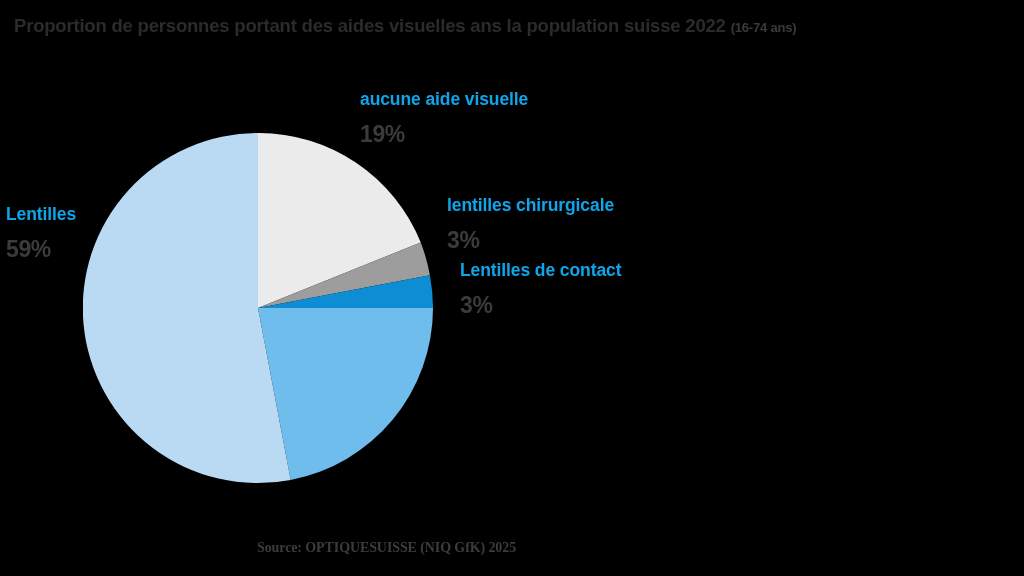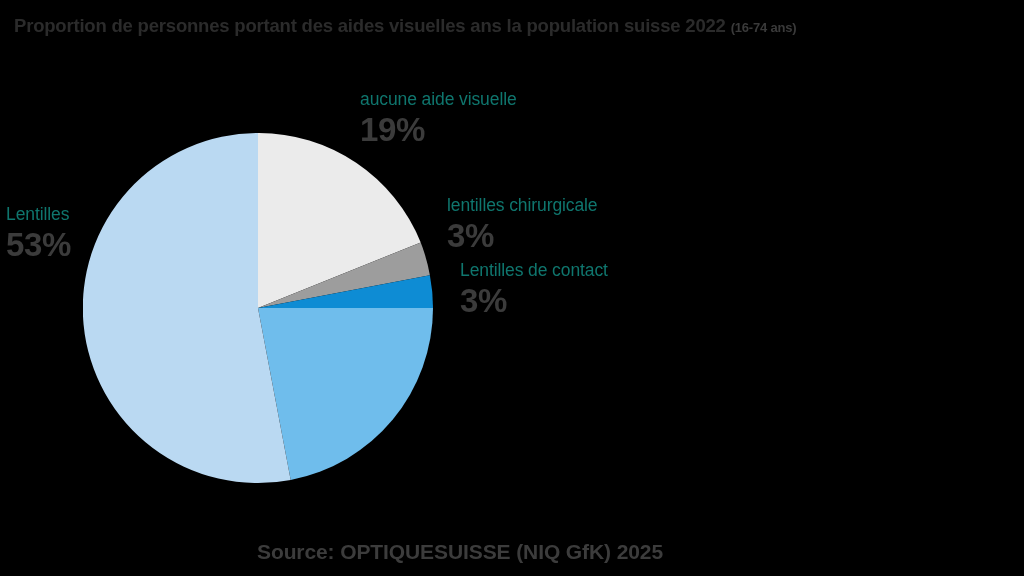--- a/index.html
+++ b/index.html
@@ -47,49 +47,50 @@
   #pie-svg { display: block; width: 350px; height: 350px; }
 
   
   .label-block {
     position: absolute;
     line-height: 1.12;
     color: #444444;
   }
   .label-name {
     font-size: 17.5px;
-    font-weight: normal;
-    color: #0f766e;
+    font-weight: bold;
+    color: #0ea5e9;
     letter-spacing: -0.1px;
     white-space: nowrap;
   }
   .label-value {
-    font-size: 33px;
+    font-size: 23px;
     font-weight: bold;
     color: #3b3b3b;
     letter-spacing: -0.4px;
-    margin-top: 2px;
+    margin-top: 12px;
   }
 
   #label-aucune       { left: 360px; top: 90px;  }
   #label-correction   { left: 447px; top: 196px; }
   #label-lentilles    { left: 460px; top: 261px; }
   #label-lunettes-lentilles { left: 404px; top: 417px; }
   #label-lunettes     { left: 6px;   top: 205px; }
 
   
   #source-note {
     position: absolute;
     left: 257px;
     top: 540px;
-    font-size: 21px;
+    font-size: 14px;
     font-weight: bold;
     color: #3c3c3c;
     letter-spacing: -0.1px;
     white-space: nowrap;
+    font-family: Liberation Serif, serif;
   }
 </style>
 </head>
 <body>
 
 <div id="page">
 
   <div id="chart-title">
     <span>Proportion de personnes portant des aides visuelles ans la population suisse 2022</span>
     <span class="subtitle">(16-74 ans)</span>
@@ -121,18 +122,18 @@
   </div>
 
   <div class="label-block" id="label-lentilles">
     <div class="label-name">Lentilles de contact</div>
     <div class="label-value">3%</div>
   </div>
 
 
   <div class="label-block" id="label-lunettes">
     <div class="label-name">Lentilles</div>
-    <div class="label-value">53%</div>
+    <div class="label-value">59%</div>
   </div>
 
   <div id="source-note">Source: OPTIQUESUISSE (NIQ GfK) 2025</div>
 
 </div>
 
 </body></html>

